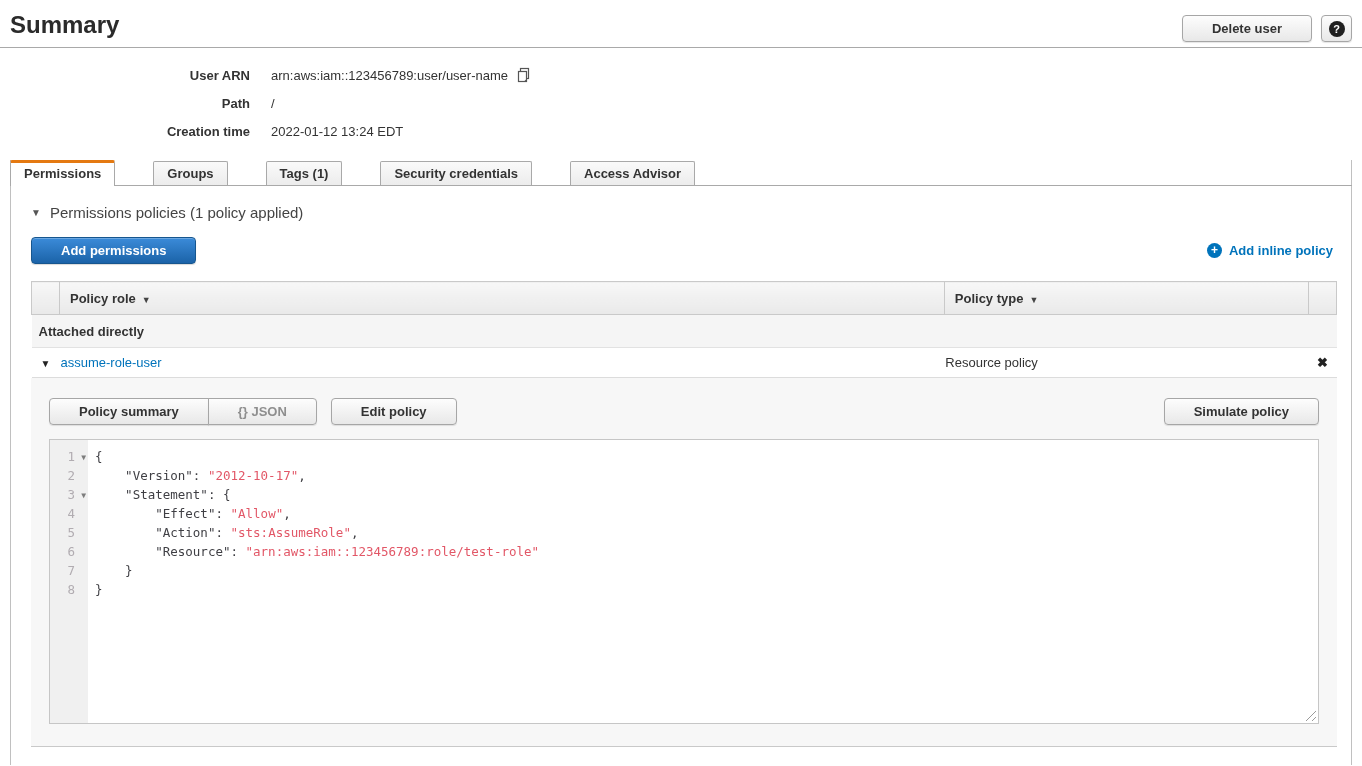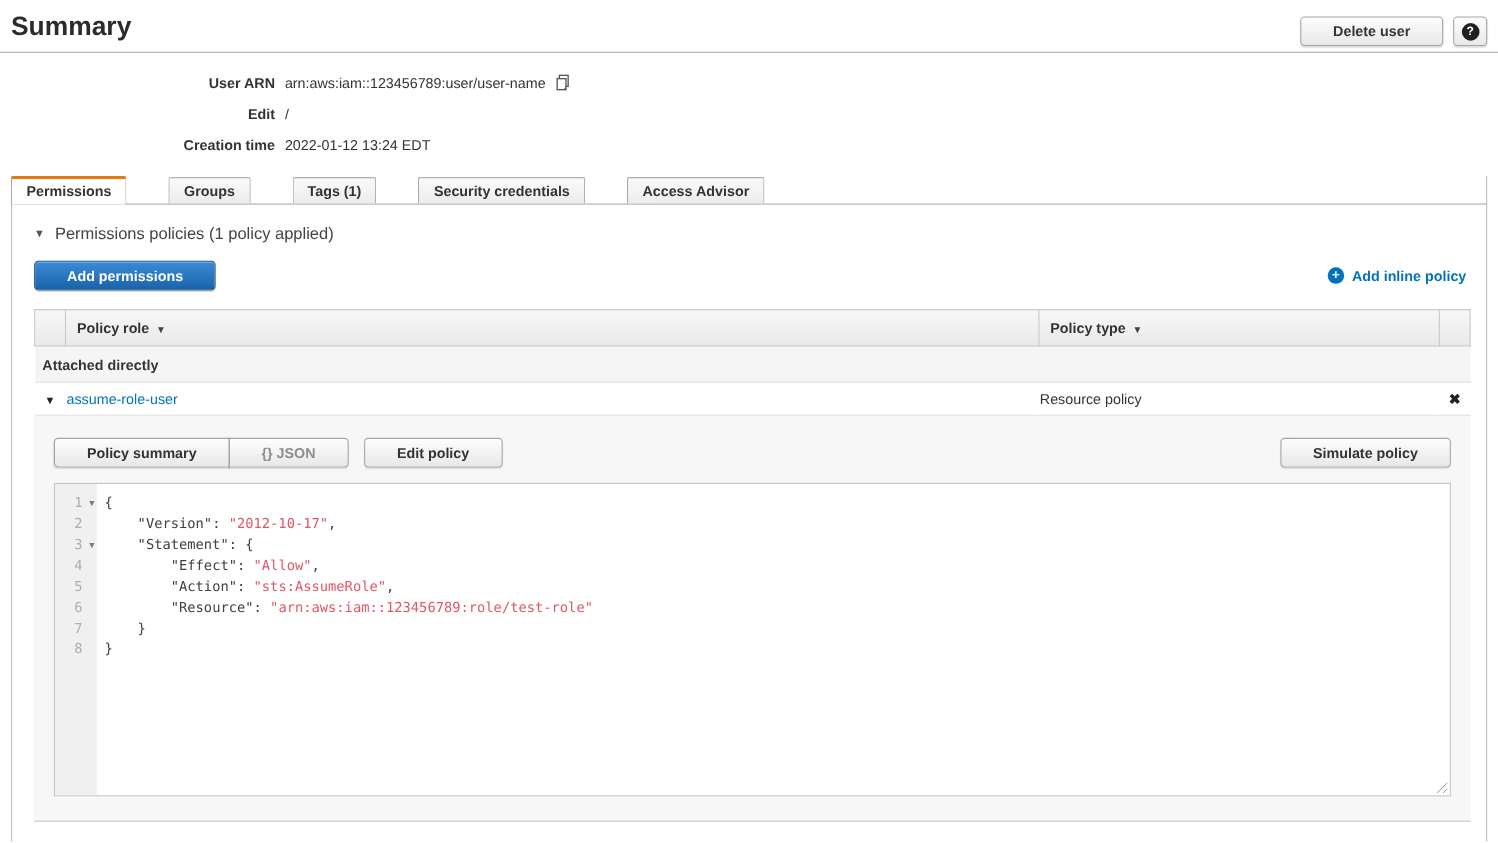--- a/index.html
+++ b/index.html
@@ -19,21 +19,21 @@
     border:1px solid #a6a6a6; border-radius:4px; font-weight:bold; font-size:13px;
     color:#333; box-shadow:0 1px 1px rgba(0,0,0,.1); cursor:pointer; white-space:nowrap; }
   .help-btn { width:31px; padding:0; }
   .help-glyph { width:16px; height:16px; border-radius:50%; background:#1f1f1f; color:#fff;
     font-size:11px; font-weight:bold; display:flex; align-items:center; justify-content:center; }
   .header-rule { border:0; border-top:1px solid #a9a9a9; margin:0; }
   
   .info-section { padding-top:13px; }
   .info-row { display:flex; align-items:center; height:28px; }
   .info-label { width:250px; text-align:right; font-weight:bold; color:#333; }
-  .info-value { margin-left:9px; display:flex; align-items:center; gap:8px; color:#333; }
+  .info-value { margin-left:21px; display:flex; align-items:center; gap:8px; color:#333; }
   .copy-icon { display:inline-flex; cursor:pointer; }
   
   .main-panel { margin:15px 10px 0; border-left:1px solid #c0c0c0; border-right:1px solid #c0c0c0;
     min-height:605px; background:#fff; }
   .tab-bar { display:flex; margin:0 -1px; border-bottom:1px solid #a9a9a9; align-items:flex-end;gap:36px; }
   .tab { height:24px; line-height:23px; padding:0 13px; margin-right:2px;
     background:linear-gradient(#fafafa,#ececec); border:1px solid #a9a9a9; border-bottom:none;
     border-radius:2px 2px 0 0; font-weight:bold; color:#333; cursor:pointer; }
   .tab.active { background:#fff; border-top:3px solid #e47911; height:26px; line-height:22px;
     margin-bottom:-1px; }
@@ -112,21 +112,21 @@
       <span class="copy-icon">
         <svg width="16" height="17" viewBox="0 0 16 17">
           <rect x="4.5" y="1.5" width="8" height="10" fill="#fff" stroke="#555" stroke-width="1.2"></rect>
           <rect x="2.5" y="4.5" width="8" height="10" fill="#fff" stroke="#555" stroke-width="1.2"></rect>
           <path d="M8 14.5 L10.5 12 L10.5 14.5 Z" fill="#555"></path>
         </svg>
       </span>
     </div>
   </div>
   <div class="info-row">
-    <div class="info-label">Edit</div>
+    <div class="info-label">Path</div>
     <div class="info-value">/</div>
   </div>
   <div class="info-row">
     <div class="info-label">Creation time</div>
     <div class="info-value">2022-01-12 13:24 EDT</div>
   </div>
 </div>
 
 <div class="main-panel">
   <div class="tab-bar">

